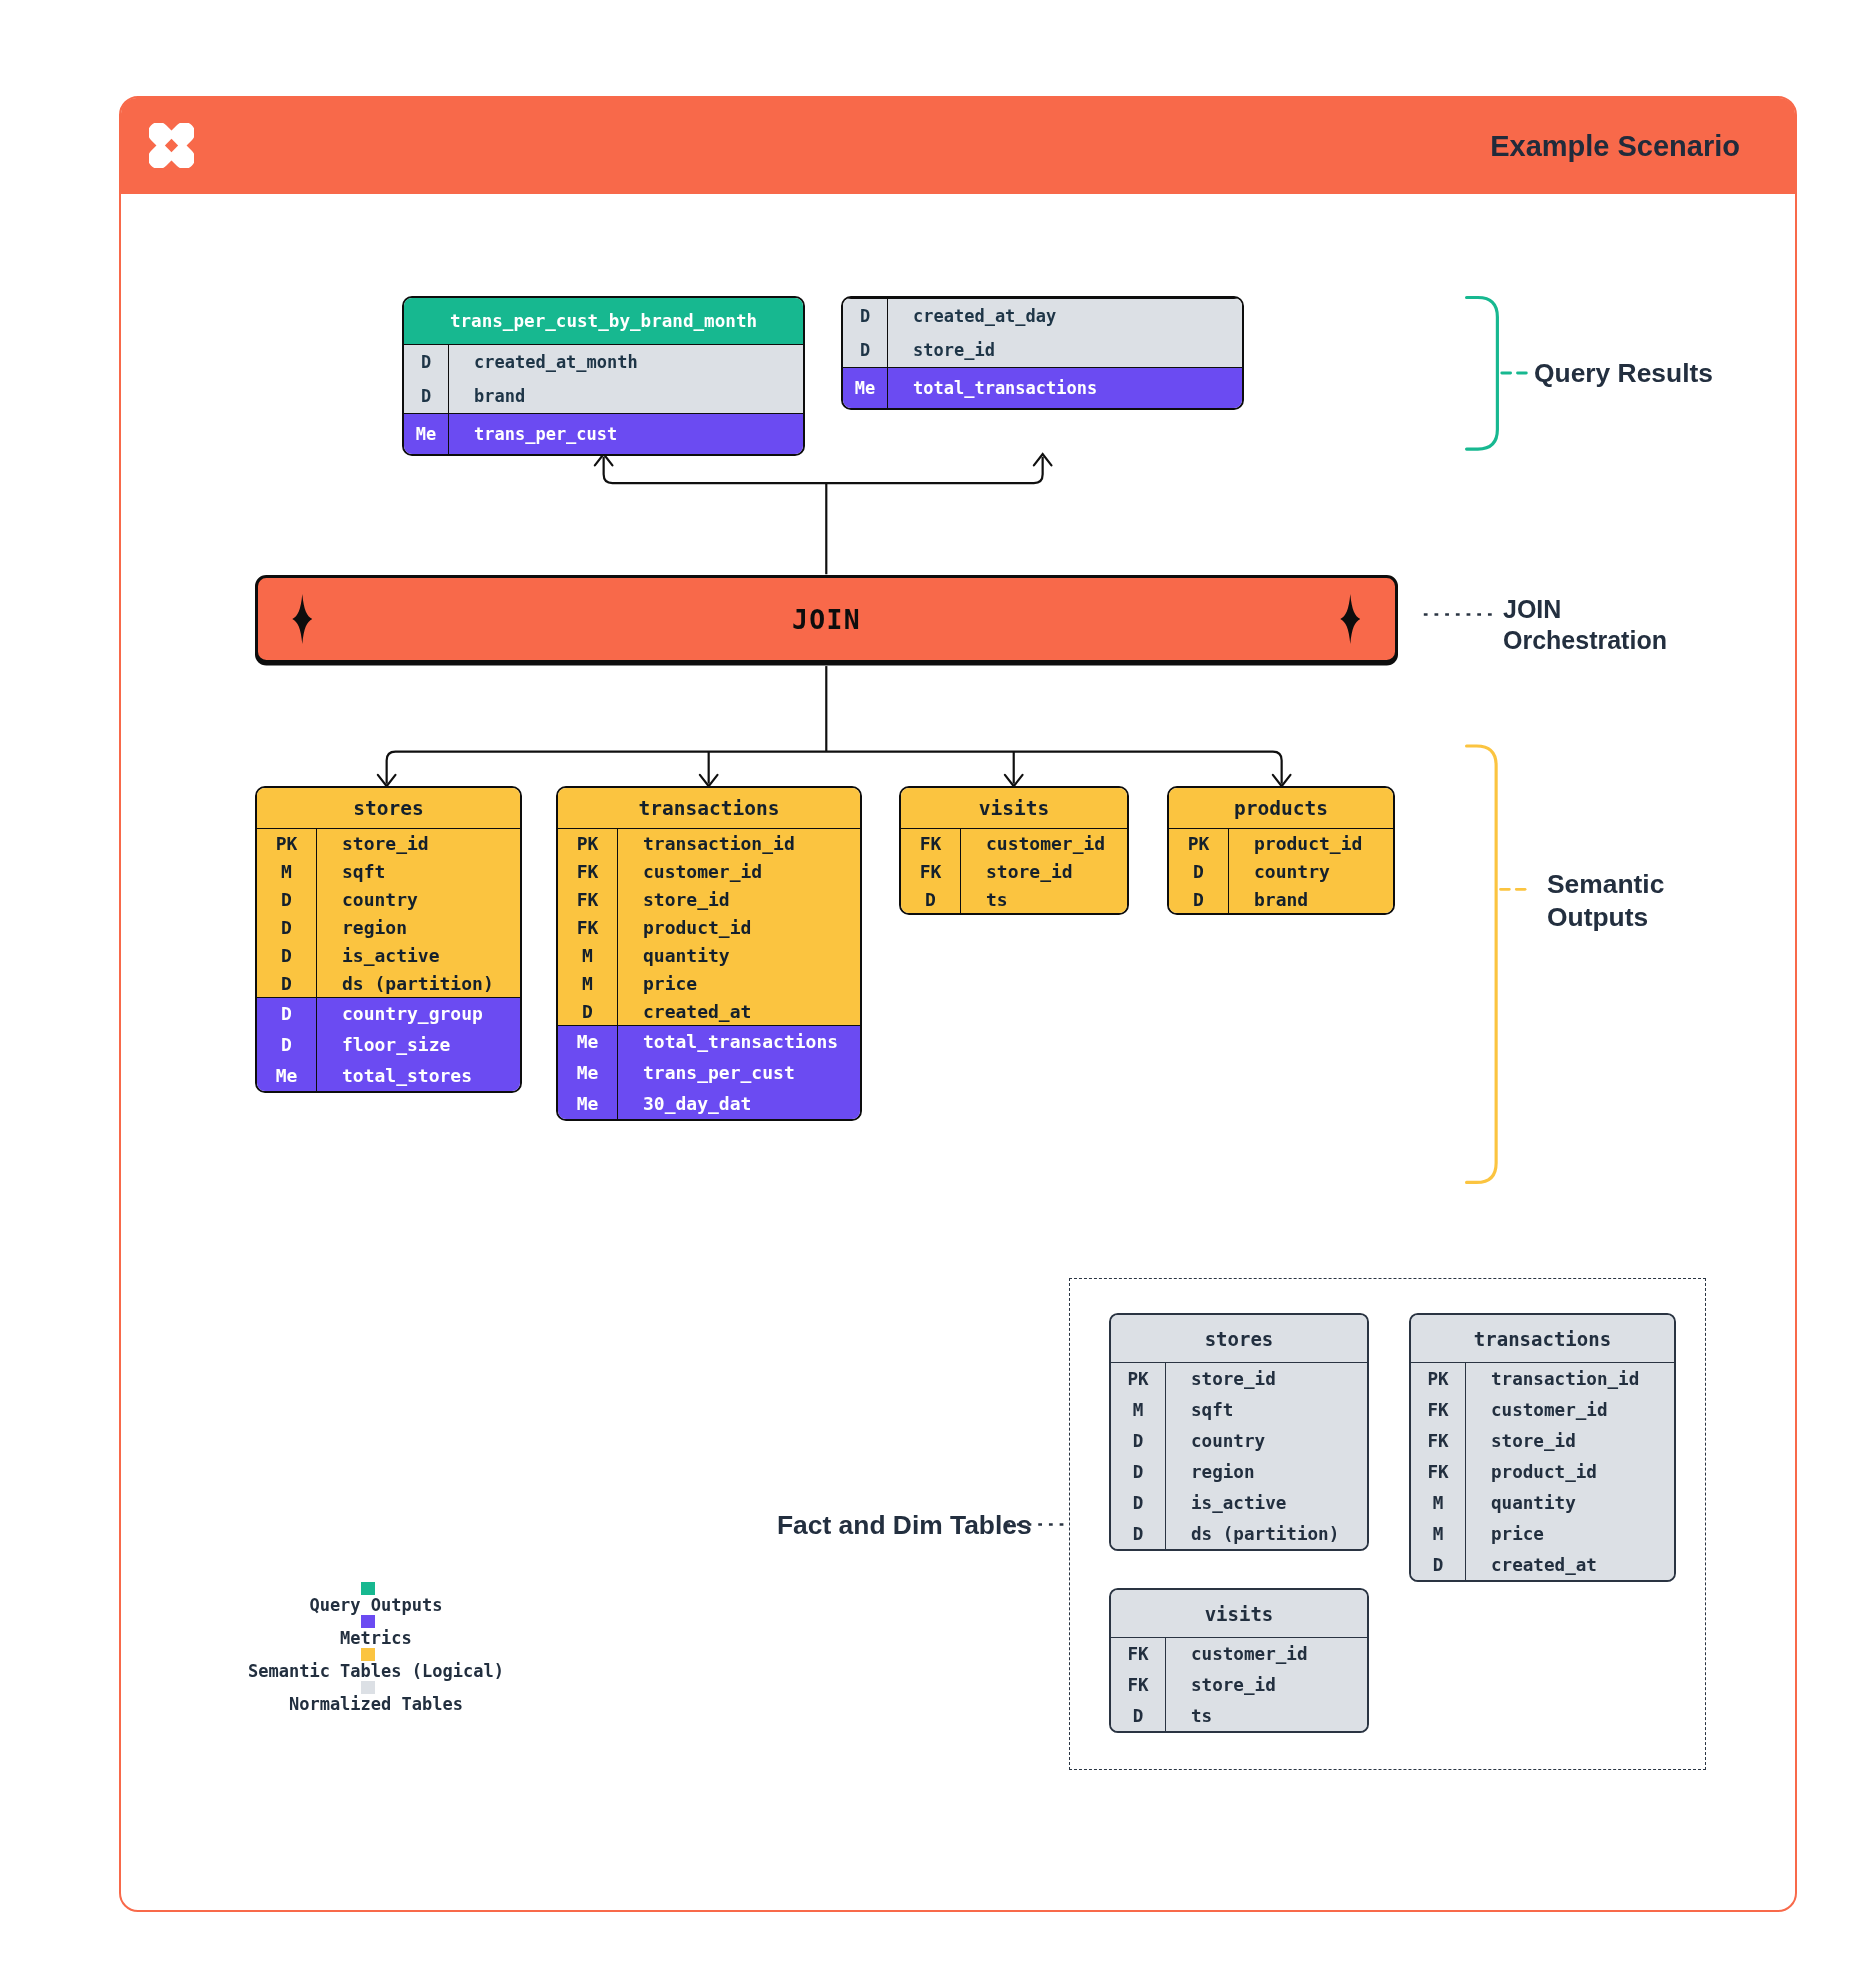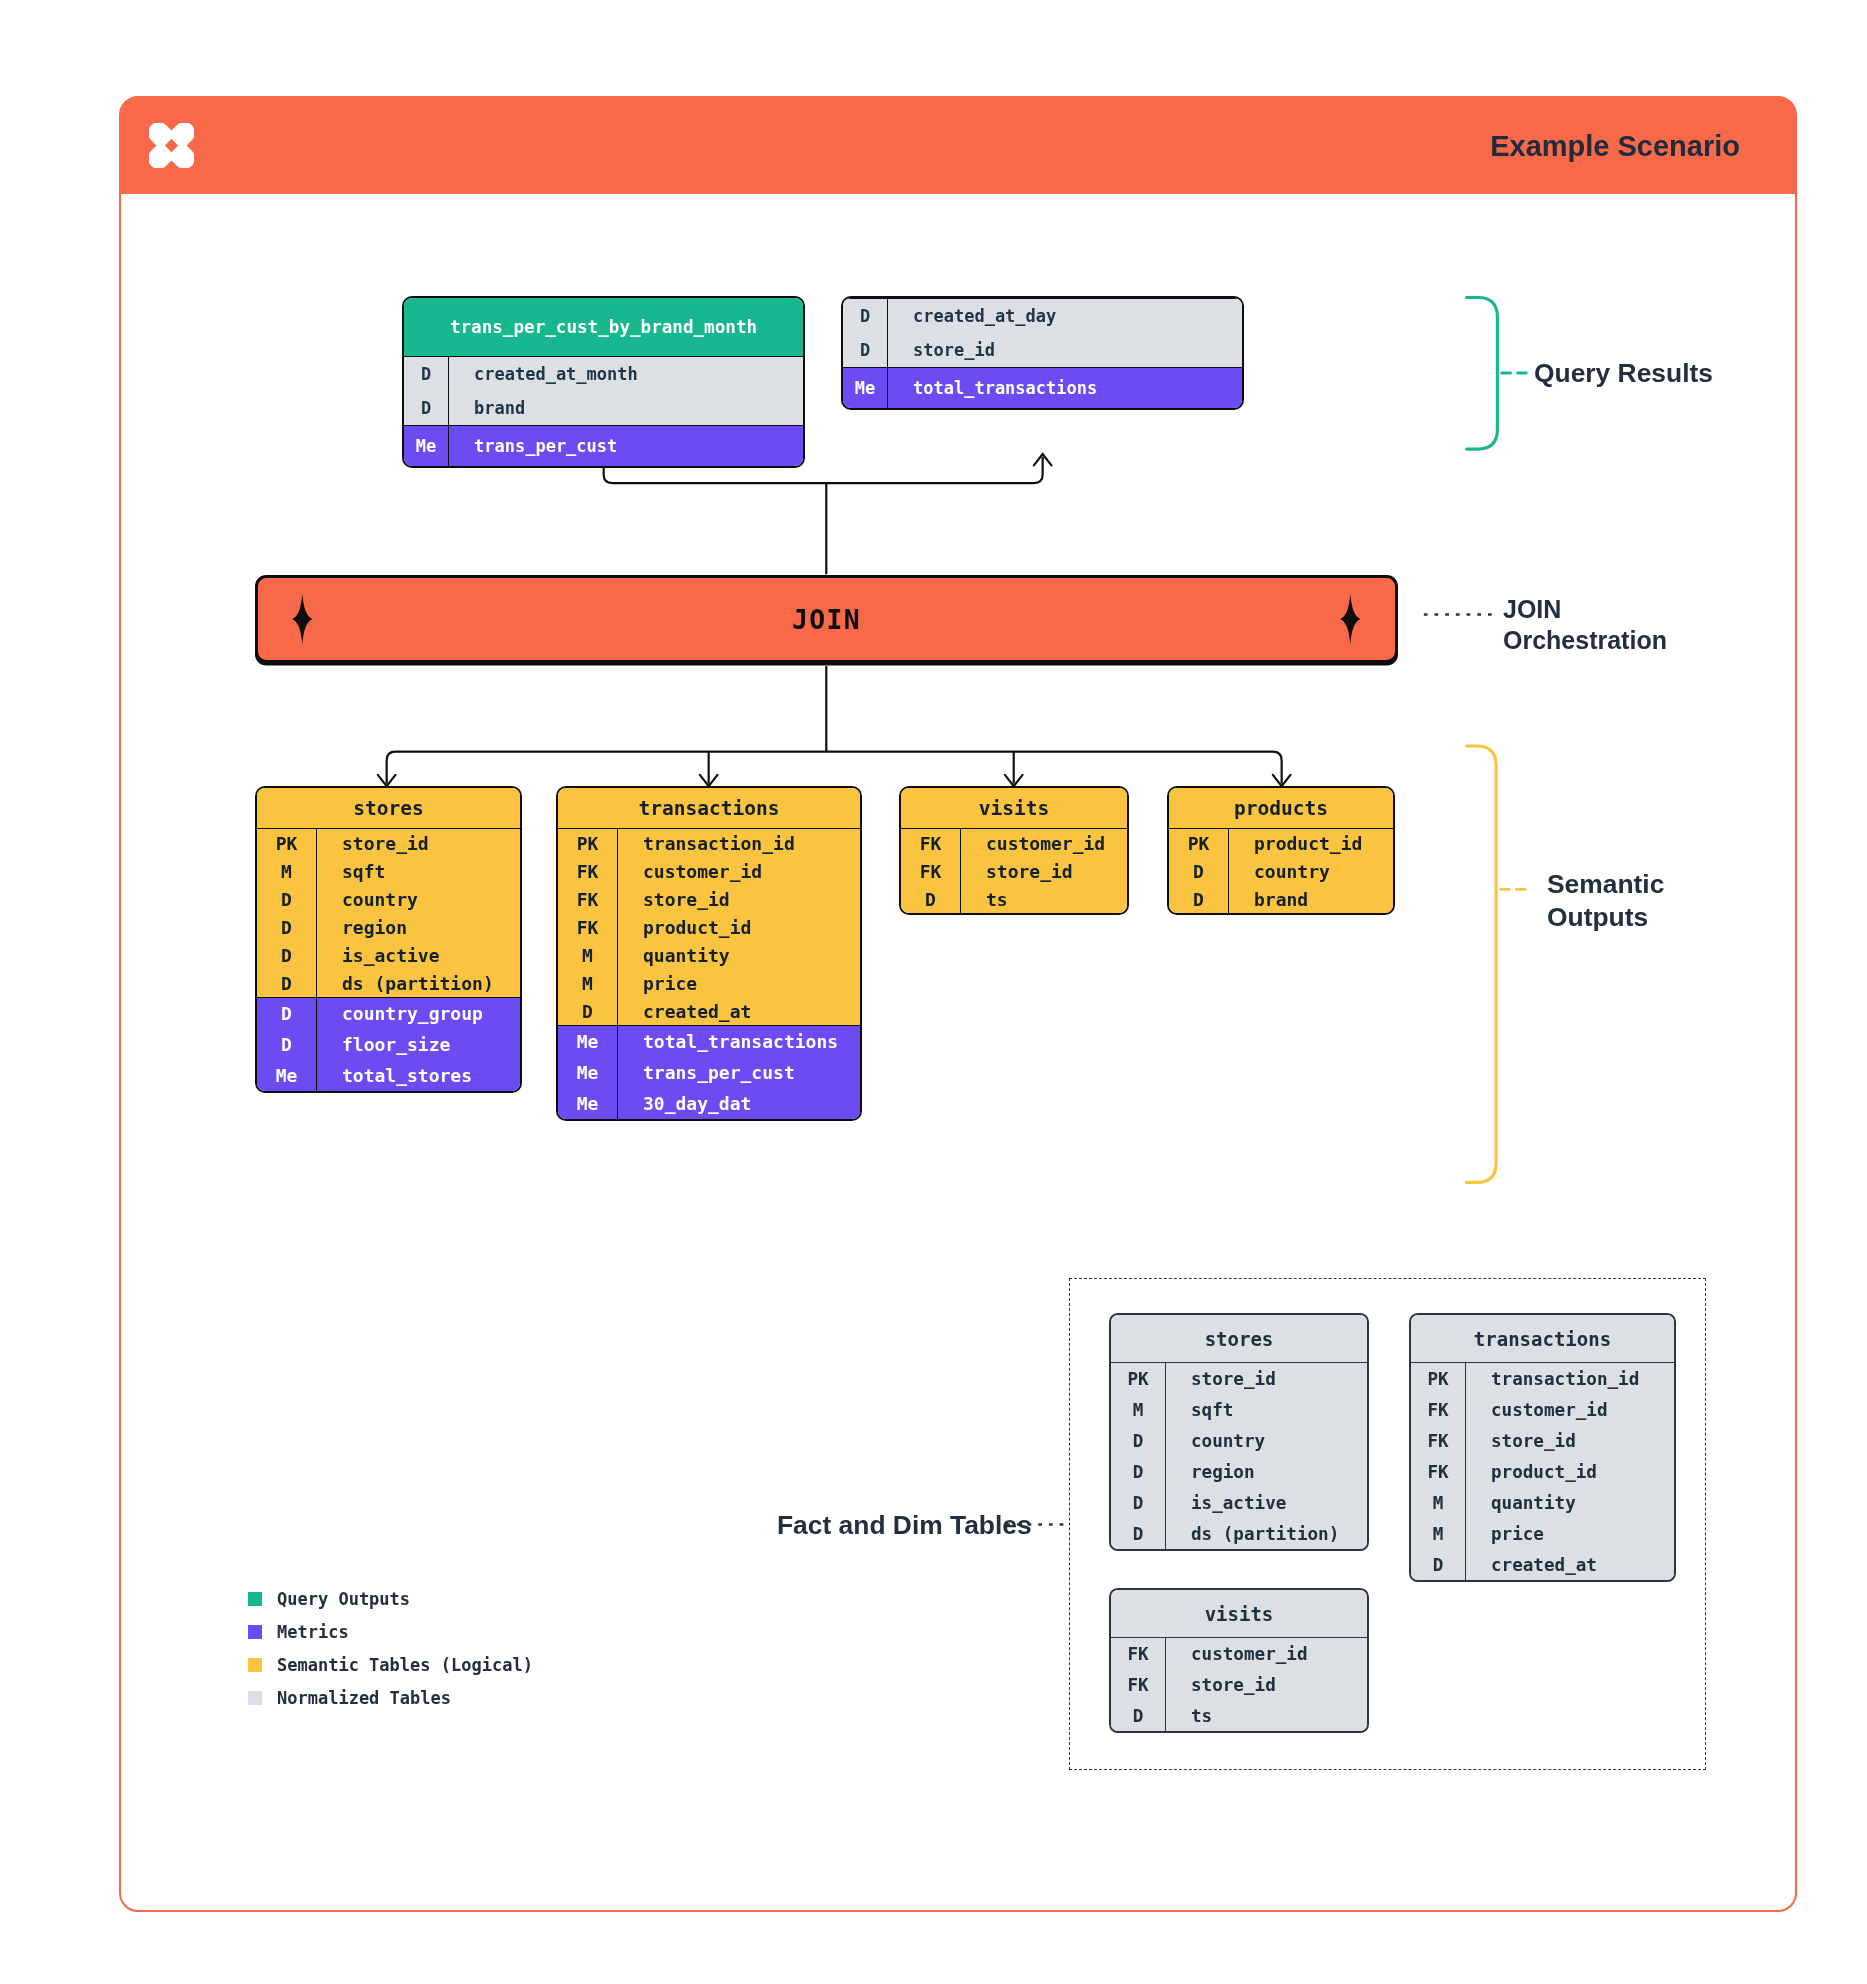--- a/index.html
+++ b/index.html
@@ -16,21 +16,21 @@
   
   .tbl{position:absolute;box-sizing:border-box;overflow:hidden;border-radius:10px;}
   .tbl-h{display:flex;align-items:center;justify-content:center;font-weight:700;}
   .sec{border-top:1.9px solid var(--line);}
   .row{display:flex;align-items:stretch;}
   .row .key{flex:0 0 var(--kw);display:flex;align-items:center;justify-content:center;
         font-weight:700;border-right:1.9px solid var(--line);box-sizing:border-box;}
   .row .name{display:flex;align-items:center;padding-left:25px;font-weight:700;white-space:pre;}
   
   .qr{--line:#0D0D0D;--kw:45px;border:2.5px solid #0D0D0D;font-size:17px;}
-  .qr .tbl-h{height:58px;background:#17B890;color:#ffffff;font-size:17.6px;}
+  .qr .tbl-h{height:46px;background:#17B890;color:#ffffff;font-size:17.6px;}
   .qr .row{height:34px;}
   .qr .sec-cols{background:#DCE0E5;color:#1E3547;}
   .qr .sec-metrics{background:#6B4BF2;color:#ffffff;}
   .qr .sec-metrics .row{height:40px;}
   
   .sem{--line:#0D0D0D;--kw:60px;border:2.5px solid #0D0D0D;font-size:18px;}
   .sem .tbl-h{height:40px;background:#FBC440;color:#14202C;font-size:19.5px;}
   .sem .row{height:28px;}
   .sem .sec-cols{background:#FBC440;color:#14202C;}
   .sem .sec-metrics{background:#6B4BF2;color:#ffffff;}
@@ -50,21 +50,21 @@
   .sparkle.left{left:33px;} .sparkle.right{right:33px;}
   
   .lbl{position:absolute;font-family:Liberation Sans, sans-serif;font-weight:bold;
        color:#232F3F;font-size:26.4px;line-height:33px;}
   
   .dashed-box{position:absolute;left:1044px;top:1278px;width:637px;height:492px;
        border:1.9px dashed #2A3442;box-sizing:border-box;}
   .overlay{position:absolute;left:0;top:0;width:1868px;height:1985px;pointer-events:none;}
   
   .legend{position:absolute;left:223px;top:1582px;}
-  .leg-item{display:flex;align-items:center;height:33px;}
+  .leg-item{display:flex;align-items:center;height:33px;flex-direction:column;}
   .leg-swatch{width:14px;height:14px;margin-right:15px;}
   .leg-label{font-weight:700;font-size:17px;color:#222F3F;}
 </style>
 </head>
 <body>
 
 <div class="canvas">
 
   <div class="card">
     <div class="card-header">

